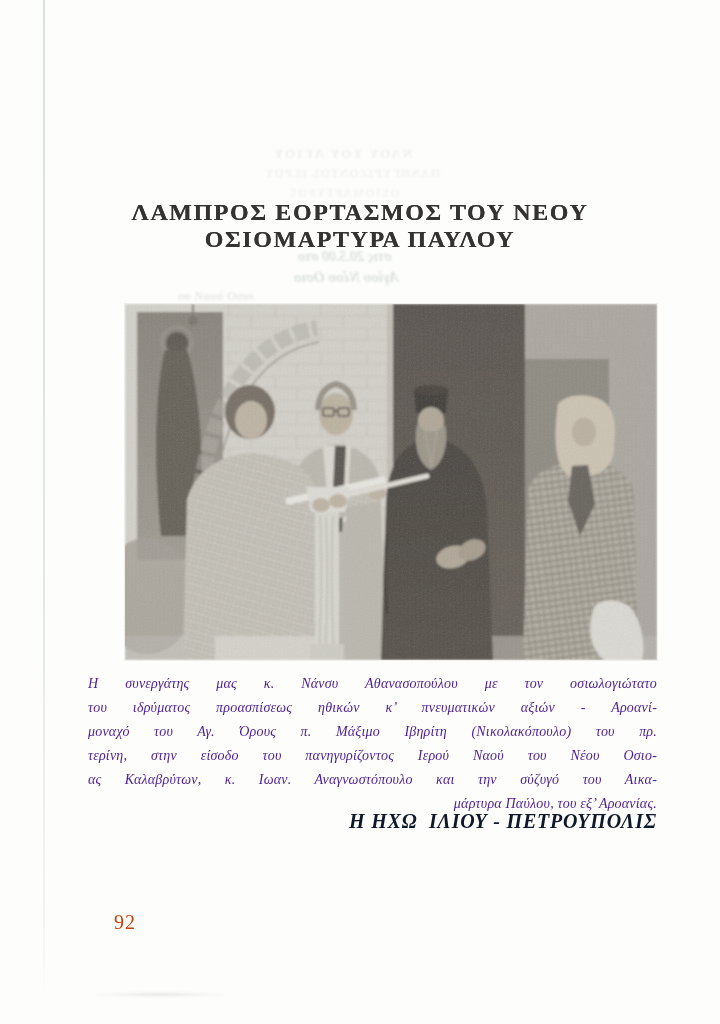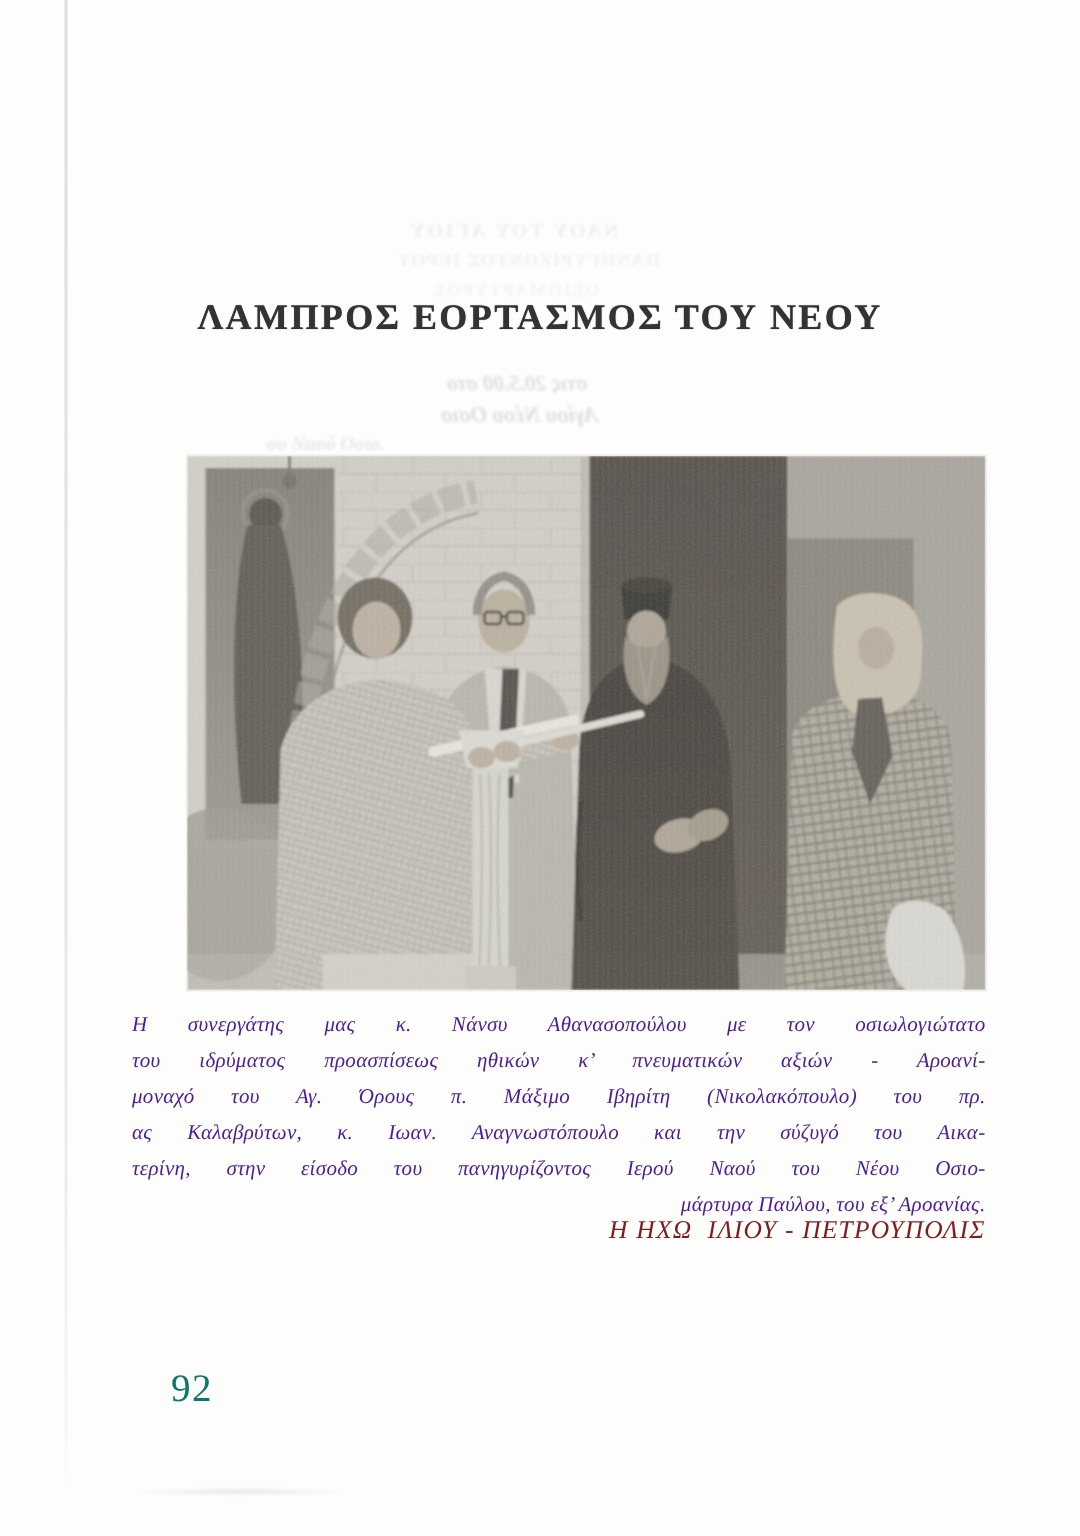--- a/index.html
+++ b/index.html
@@ -41,44 +41,45 @@
   .photo svg{display:block;width:532px;height:356px;}
   .caption{
     position:absolute;left:88px;top:672px;width:569px;
     font-size:14px;font-style:italic;font-weight:normal;
     color:#4c1d95;letter-spacing:.2px;
   }
   .cap-line{height:24px;line-height:24px;white-space:nowrap;text-align:right;}
   .cap-line.just{text-align:justify;text-align-last:justify;white-space:normal;overflow:hidden;}
   .attribution{
     position:absolute;right:63px;top:810px;
-    font-size:17px;font-style:italic;font-weight:normal;
-    color:#7f1d1d;letter-spacing:.8px;white-space:pre;
+    font-size:20px;font-style:italic;font-weight:bold;
+    color:#0f172a;letter-spacing:.8px;white-space:pre;
   }
   .page-number{
     position:absolute;left:114px;top:911px;
-    font-size:26px;color:#0f766e;letter-spacing:1px;
+    font-size:20px;color:#c2410c;letter-spacing:1px;
   }
 </style>
 </head>
 <body>
 
 <div class="page">
 
   <div class="scan-edge"></div>
 
   <div class="ghost mir g0">ΝΑΟΥ ΤΟΥ ΑΓΙΟΥ</div>
   <div class="ghost mir g1">ΠΑΝΗΓΥΡΙΖΟΝΤΟΣ ΙΕΡΟΥ</div>
   <div class="ghost mir g2">ΟΣΙΟΜΑΡΤΥΡΟΣ</div>
   <div class="ghost mir g3">στις 20.5.00 στο</div>
   <div class="ghost mir g4">Αγίου Νέου Οσιο</div>
   <div class="ghost g5">ου Ναού Οσιο.</div>
 
   <div class="title">
     <div>ΛΑΜΠΡΟΣ ΕΟΡΤΑΣΜΟΣ ΤΟΥ ΝΕΟΥ</div>
+    <div>ΟΣΙΟΜΑΡΤΥΡΑ ΠΑΥΛΟΥ</div>
   </div>
 
   <figure class="photo">
     <svg viewBox="0 0 532 356" xmlns="http://www.w3.org/2000/svg">
       <defs>
         <linearGradient id="doorgrad" x1="0" y1="0" x2="0" y2="1">
           <stop offset="0" stop-color="#46413a"></stop>
             <stop offset="1" stop-color="#575047"></stop>
         </linearGradient>
         <linearGradient id="nichegrad" x1="0" y1="0" x2="0" y2="1">
@@ -197,22 +198,22 @@
         <rect width="532" height="356" fill="#ffffff" opacity=".07"></rect>
       </g>
       <rect width="532" height="356" filter="url(#grain)" opacity=".18"></rect>
     </svg>
   </figure>
 
   <div class="caption">
     <div class="cap-line just">Η συνεργάτης μας κ. Νάνσυ Αθανασοπούλου με τον οσιωλογιώτατο</div>
     <div class="cap-line just">του ιδρύματος προασπίσεως ηθικών κ’ πνευματικών αξιών - Αροανί-</div>
     <div class="cap-line just">μοναχό του Αγ. Όρους π. Μάξιμο Ιβηρίτη (Νικολακόπουλο) του πρ.</div>
+    <div class="cap-line just">τερίνη, στην είσοδο του πανηγυρίζοντος Ιερού Ναού του Νέου Οσιο-</div>
     <div class="cap-line just">ας Καλαβρύτων, κ. Ιωαν. Αναγνωστόπουλο και την σύζυγό του Αικα-</div>
-    <div class="cap-line just">τερίνη, στην είσοδο του πανηγυρίζοντος Ιερού Ναού του Νέου Οσιο-</div>
     <div class="cap-line">μάρτυρα Παύλου, του εξ’ Αροανίας.</div>
   </div>
 
   <div class="attribution">Η ΗΧΩ  ΙΛΙΟΥ - ΠΕΤΡΟΥΠΟΛΙΣ</div>
 
   <div class="page-number">92</div>
 
   <div class="smudge"></div>
 
 </div>

